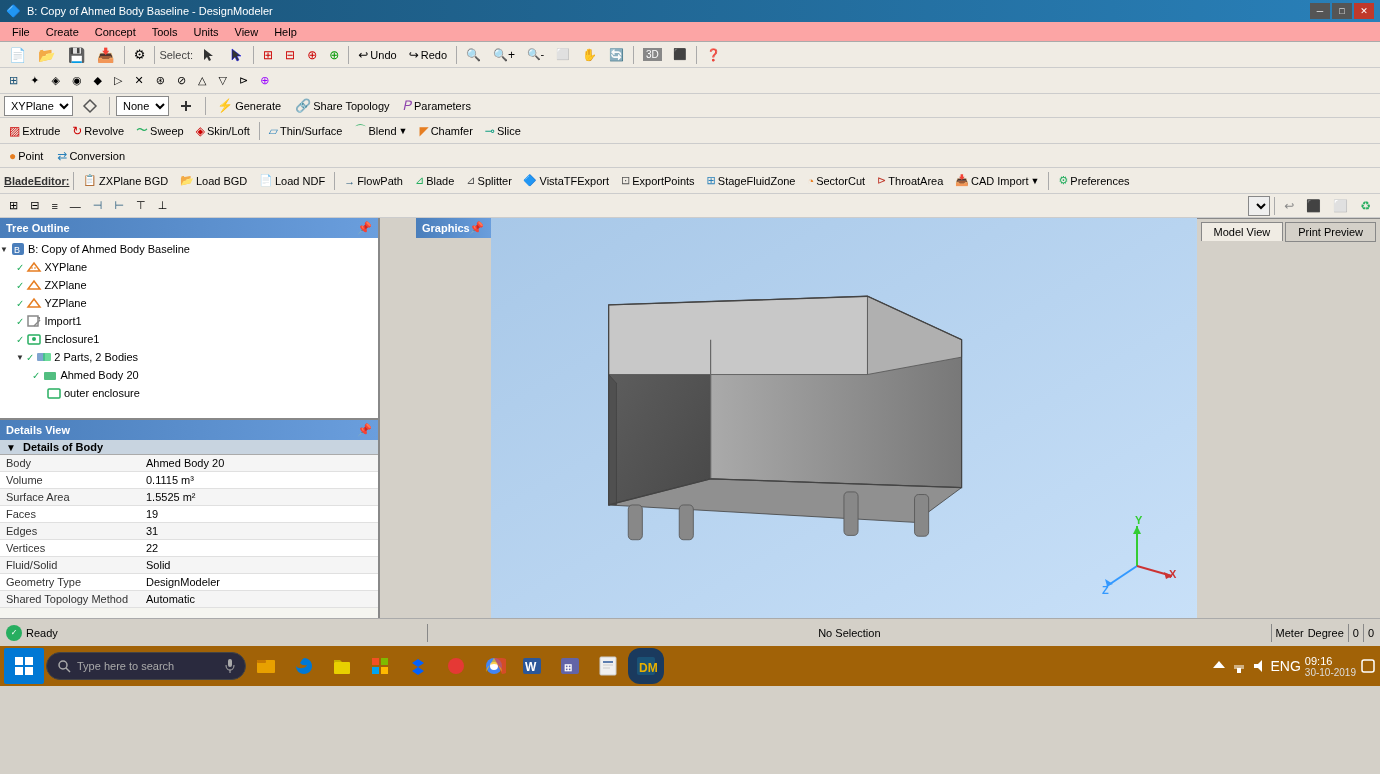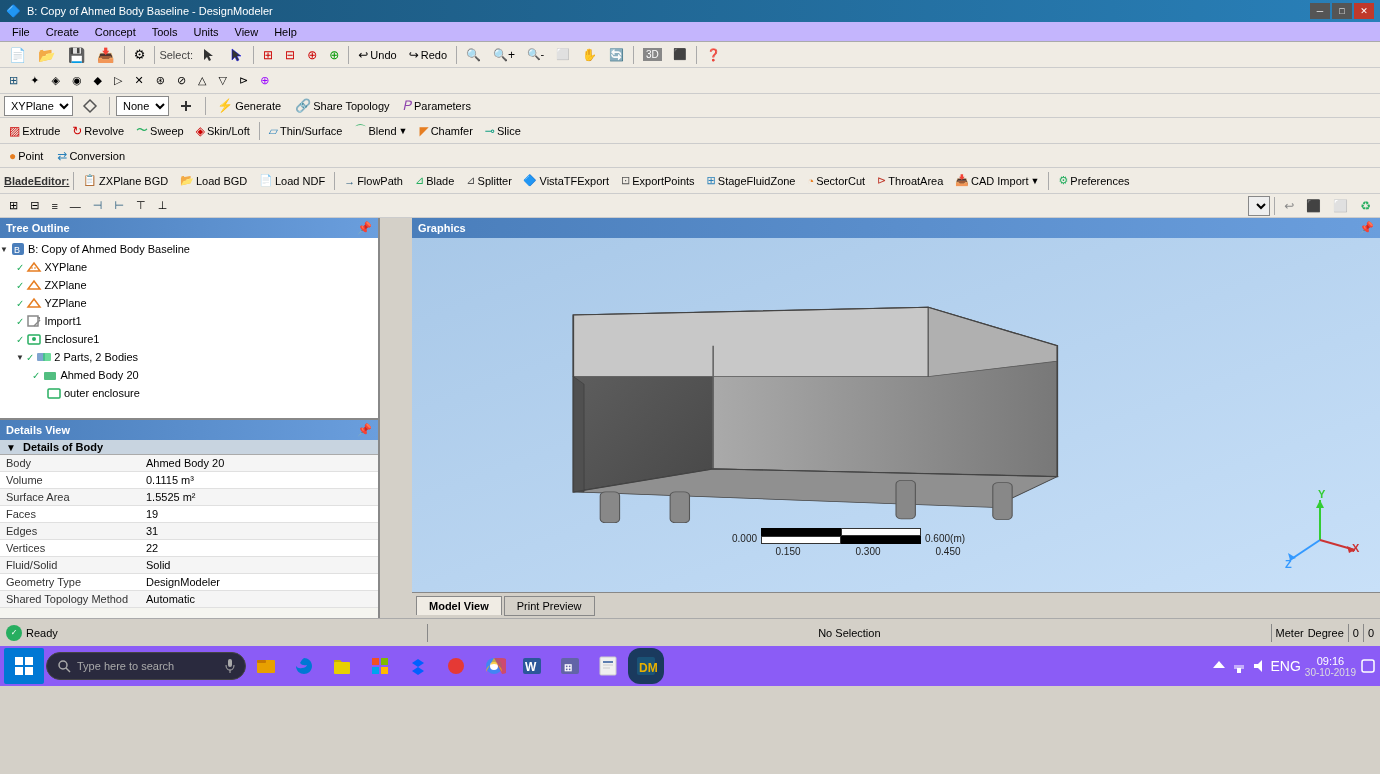--- a/index.html
+++ b/index.html
@@ -21,21 +21,21 @@
     #titlebar .title-btn {
       width: 20px; height: 16px;
       background: #555; color: white; border: none;
       font-size: 9px; cursor: pointer; display: flex; align-items: center; justify-content: center;
     }
     #titlebar .title-btn.close { background: #c0392b; }
 
     
     #menubar {
       height: 20px;
-      background: #c4b5fd;
+      background: #fca5a5;
       display: flex;
       align-items: center;
       padding: 0 4px;
       border-bottom: 1px solid #aaa;
     }
     .menu-item {
       padding: 2px 8px;
       cursor: pointer;
       font-size: 11px;
       color: #000;
@@ -213,21 +213,22 @@
       border-bottom: 1px solid #e0e0e0;
     }
     .details-table tr:nth-child(odd) td { background: #f5f5f5; }
     .details-table td:first-child { color: #333; width: 140px; }
     .details-table td:last-child { color: #000; }
 
     
     #graphics-panel {
       flex: 1;
       display: flex;
-      flex-direction: column;
+      flex-direction: row;
+      margin-left: 36px;
     }
     .graphics-header {
       background: linear-gradient(to right, #4a7ebb, #6a9edd);
       color: white;
       padding: 2px 6px;
       font-size: 11px;
       font-weight: bold;
       display: flex;
       justify-content: space-between;
       align-items: center;
@@ -276,21 +277,20 @@
     .bottom-tab {
       padding: 3px 12px;
       cursor: pointer;
       font-size: 11px;
       background: #d4d0c8;
       border: 1px solid #888;
     }
     .bottom-tab.active {
       background: #f0ece4;
       border-bottom: none;
-      font-weight: bold;
     }
 
     
     #statusbar {
       height: 28px;
       background: #d4d0c8;
       border-top: 1px solid #aaa;
       display: flex;
       align-items: center;
       padding: 0 6px;
@@ -305,21 +305,21 @@
       width: 16px; height: 16px; border-radius: 50%;
       background: #27ae60;
       display: flex; align-items: center; justify-content: center;
       color: white; font-size: 8px;
     }
     .status-sep { width: 1px; height: 18px; background: #888; }
 
     
     #taskbar {
       height: 40px;
-      background: #8b5cf6;
+      background: #a16207;
       display: flex;
       align-items: center;
       padding: 0 4px;
       gap: 2px;
     }
     .taskbar-start {
       width: 40px; height: 36px;
       background: #0078d4;
       display: flex; align-items: center; justify-content: center;
       cursor: pointer; border-radius: 2px;
@@ -335,21 +335,21 @@
     .taskbar-btn {
       width: 36px; height: 36px;
       display: flex; align-items: center; justify-content: center;
       cursor: pointer; border-radius: 4px;
     }
     .taskbar-spacer { flex: 1; }
     .taskbar-right {
       display: flex; align-items: center; gap: 4px;
       color: #fff; font-size: 10px;
     }
-    .taskbar-time { text-align: center; }
+    .taskbar-time { text-align: left; }
 
     
     .tree-tri { font-size: 8px; margin-right: 2px; color: #333; }
 
     
     .tree-check { color: #27ae60; margin-right: 2px; font-size: 10px; }
 
     .sub-section-header {
       background: #c8d4e0;
       padding: 1px 6px;
@@ -695,21 +695,21 @@
       <span style="font-size:12px; color:#888;">⬛</span>
     </button>
   <button class="tb-btn">
       <span style="font-size:12px; color:#888;">⬜</span>
     </button>
   <button class="tb-btn">
       <span style="font-size:12px; color:#27ae60;">♻</span>
     </button>
 </div>
 
-<div id="main" style="height: 400px; gap: 32px;">
+<div id="main" style="height: 400px;">
 
   <div id="leftpanel">
 
     <div id="tree-section">
       <div class="section-header">
         <span>Tree Outline</span>
         <span style="font-size:12px;">📌</span>
       </div>
       <div class="tree-content">
 
@@ -926,41 +926,20 @@
 
         <rect x="240" y="330" width="18" height="40" rx="5" fill="#888" stroke="#555" stroke-width="1"></rect>
 
         <rect x="450" y="315" width="18" height="50" rx="5" fill="#888" stroke="#555" stroke-width="1"></rect>
 
         <rect x="540" y="318" width="18" height="48" rx="5" fill="#888" stroke="#555" stroke-width="1"></rect>
 
         <polygon points="150,100 480,90 600,140 600,310 280,300 150,330 150,100" fill="none" stroke="#444" stroke-width="1.5"></polygon>
       </svg>
 
-      <div style="position:absolute; bottom:35px; left:320px;">
-        <div style="display:flex; align-items:flex-end; font-size:10px; color:#222;">
-          <span>0.000</span>
-          <div style="width:160px; margin:0 4px;">
-            <div style="display:flex;">
-              <div style="width:80px; height:8px; background:black;"></div>
-              <div style="width:80px; height:8px; background:white; border:1px solid #333;"></div>
-            </div>
-            <div style="display:flex;">
-              <div style="width:80px; height:8px; background:white; border:1px solid #333;"></div>
-              <div style="width:80px; height:8px; background:black;"></div>
-            </div>
-          </div>
-          <span>0.600(m)</span>
-        </div>
-        <div style="display:flex; font-size:10px; color:#222; margin-top:2px; padding-left:16px;">
-          <span style="width:80px; text-align:center;">0.150</span>
-          <span style="width:80px; text-align:center;">0.300</span>
-          <span style="width:80px; text-align:center;">0.450</span>
-        </div>
-      </div>
 
       <div style="position:absolute; bottom:20px; right:20px;">
         <svg width="80" height="80">
 
           <line x1="40" y1="50" x2="10" y2="70" stroke="#3399ff" stroke-width="2"></line>
           <polygon points="10,70 8,63 16,68" fill="#3399ff"></polygon>
           <text x="5" y="78" font-size="11" fill="#3399ff" font-weight="bold">Z</text>
 
           <line x1="40" y1="50" x2="40" y2="10" stroke="#33cc33" stroke-width="2"></line>
           <polygon points="40,10 36,18 44,18" fill="#33cc33"></polygon>

